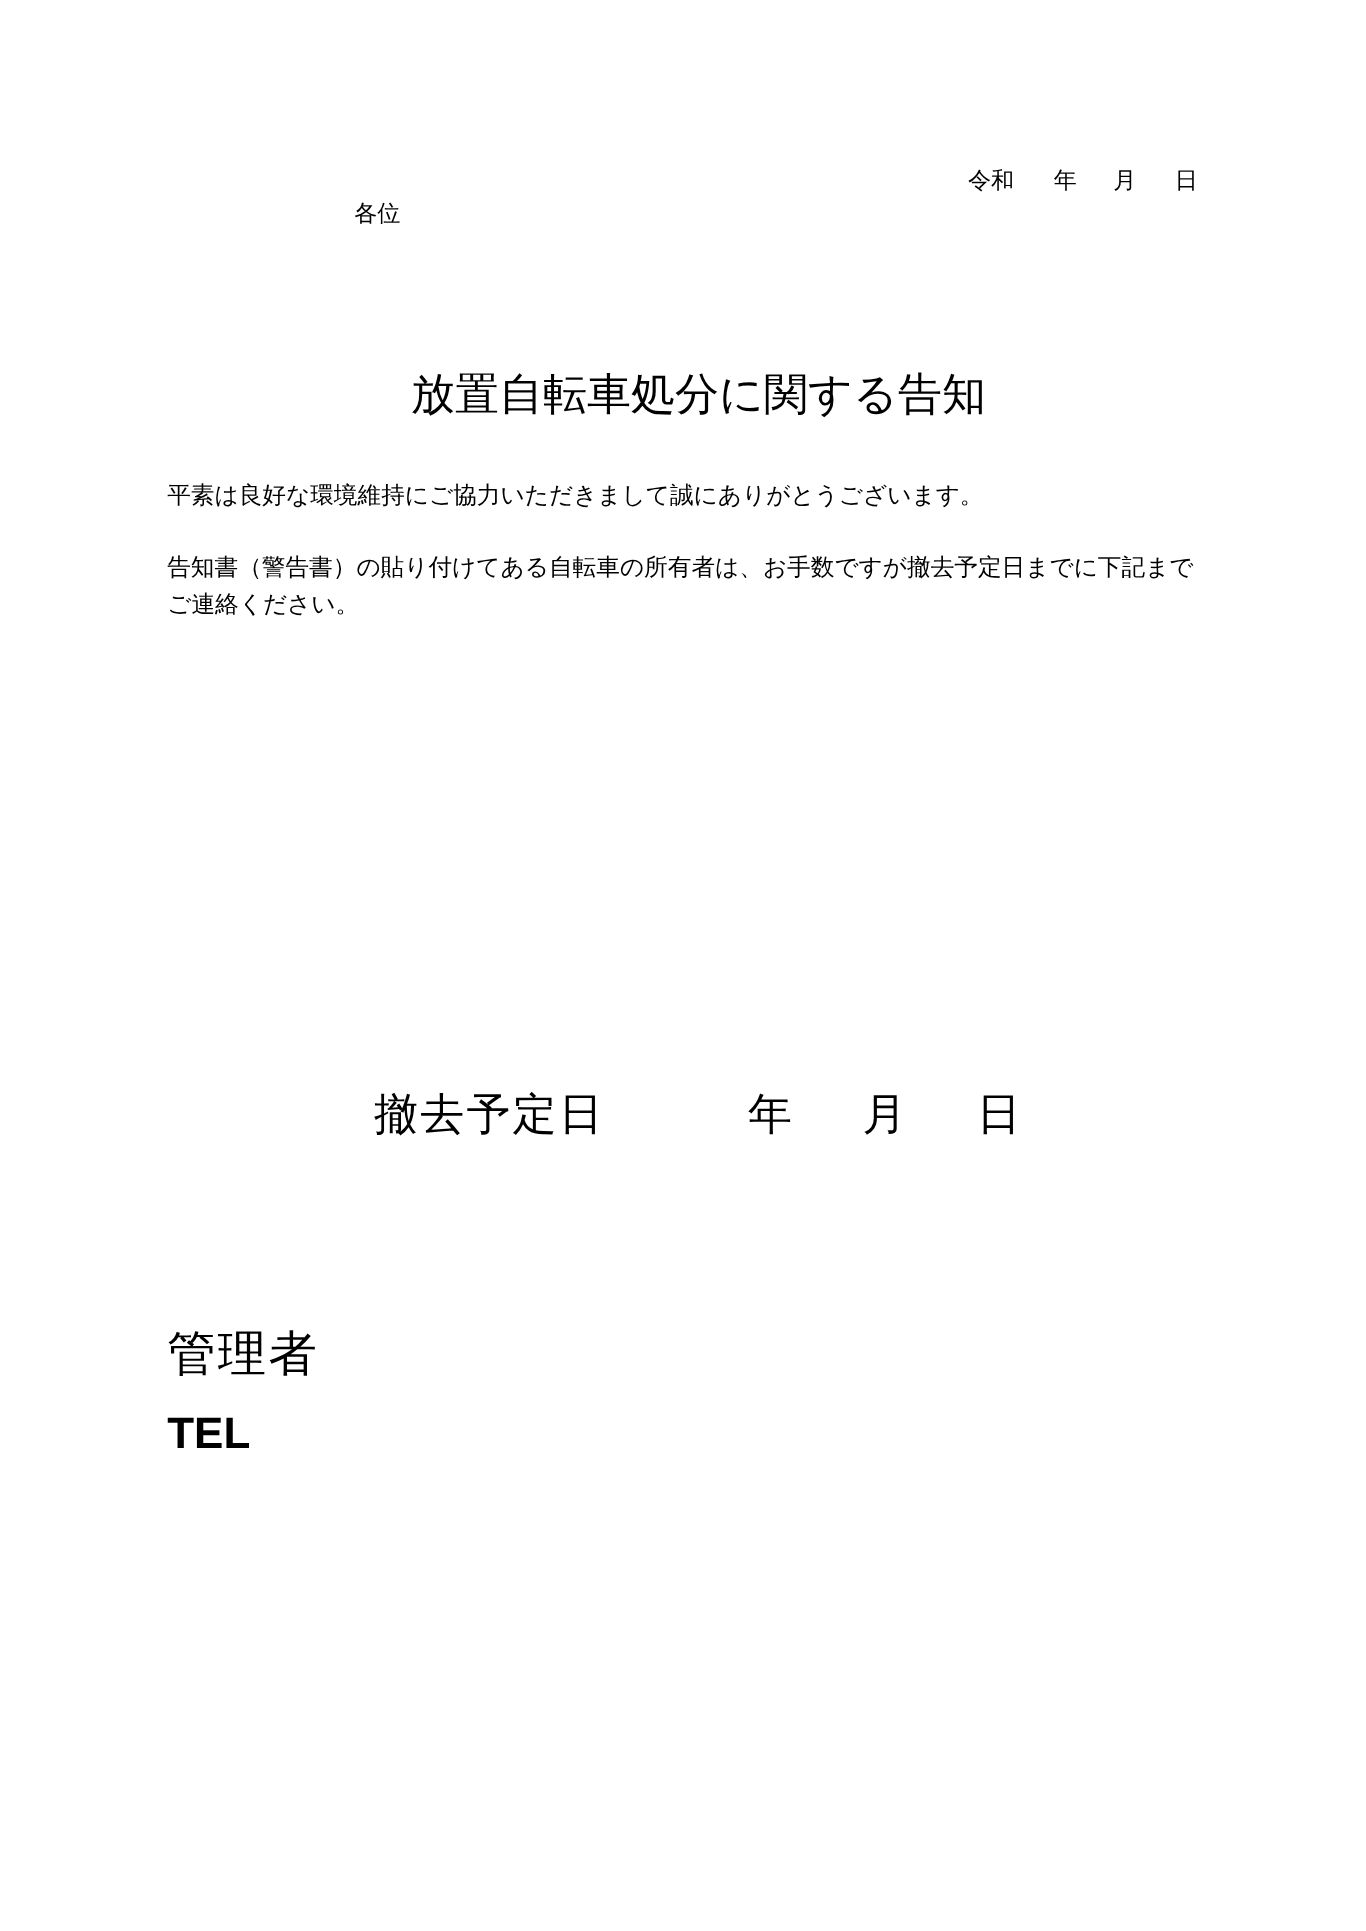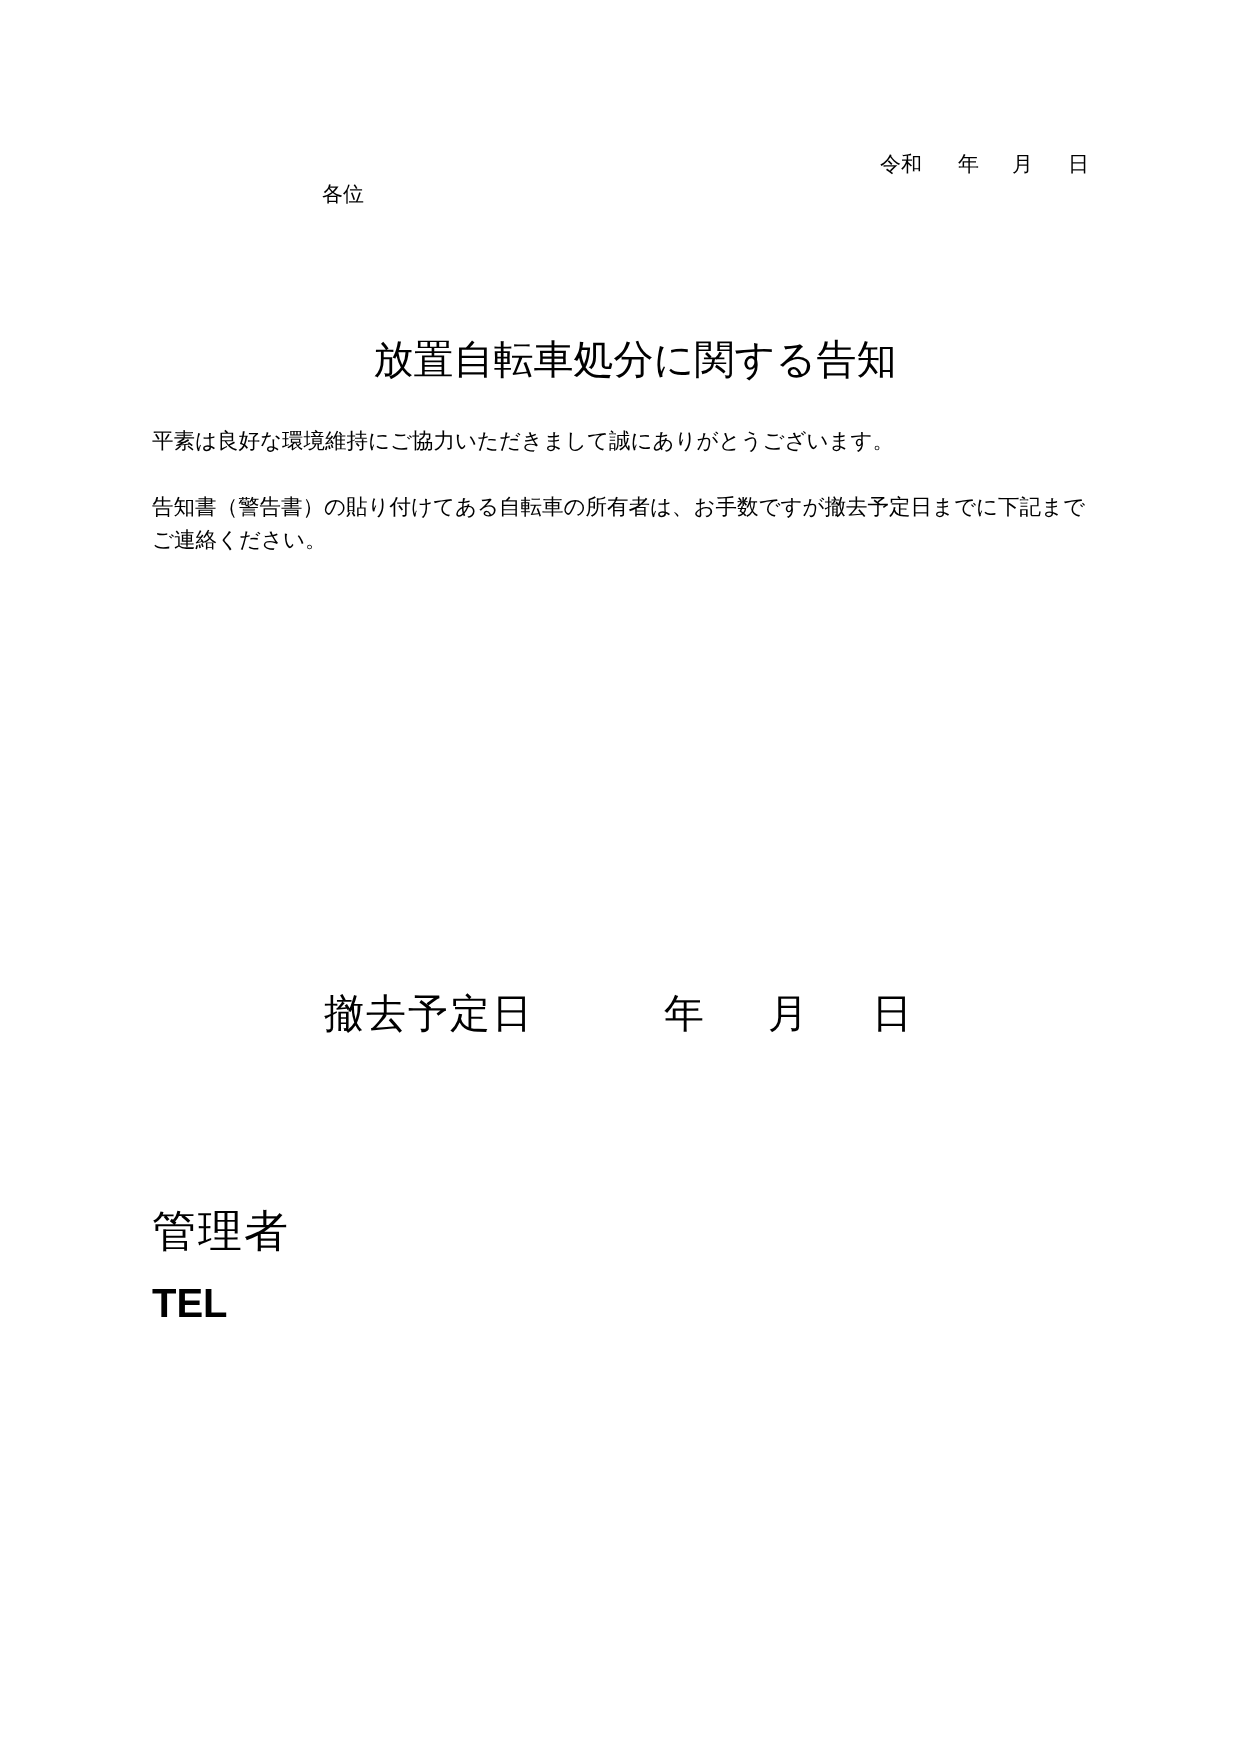--- a/index.html
+++ b/index.html
@@ -56,26 +56,27 @@
     }
     .body {
       position: absolute;
       top: 420px;
       left: 152px;
       width: 940px;
       font-size: 21.5px;
       line-height: 33px;
     }
     .body p {
-      margin: 4px 0 33px 0;
+      margin: 16px 0 33px 0;
+      font-family: Liberation Mono, monospace;
     }
     .removal-line {
       position: absolute;
       top: 988px;
-      left: 324px;
+      left: 340px;
       font-size: 40px;
       line-height: 50px;
       display: flex;
       white-space: pre;
     }
     .removal-label { width: 340px; letter-spacing: 2px; }
     .removal-year { width: 104px; }
     .removal-month { width: 104px; }
     .manager {
       position: absolute;

